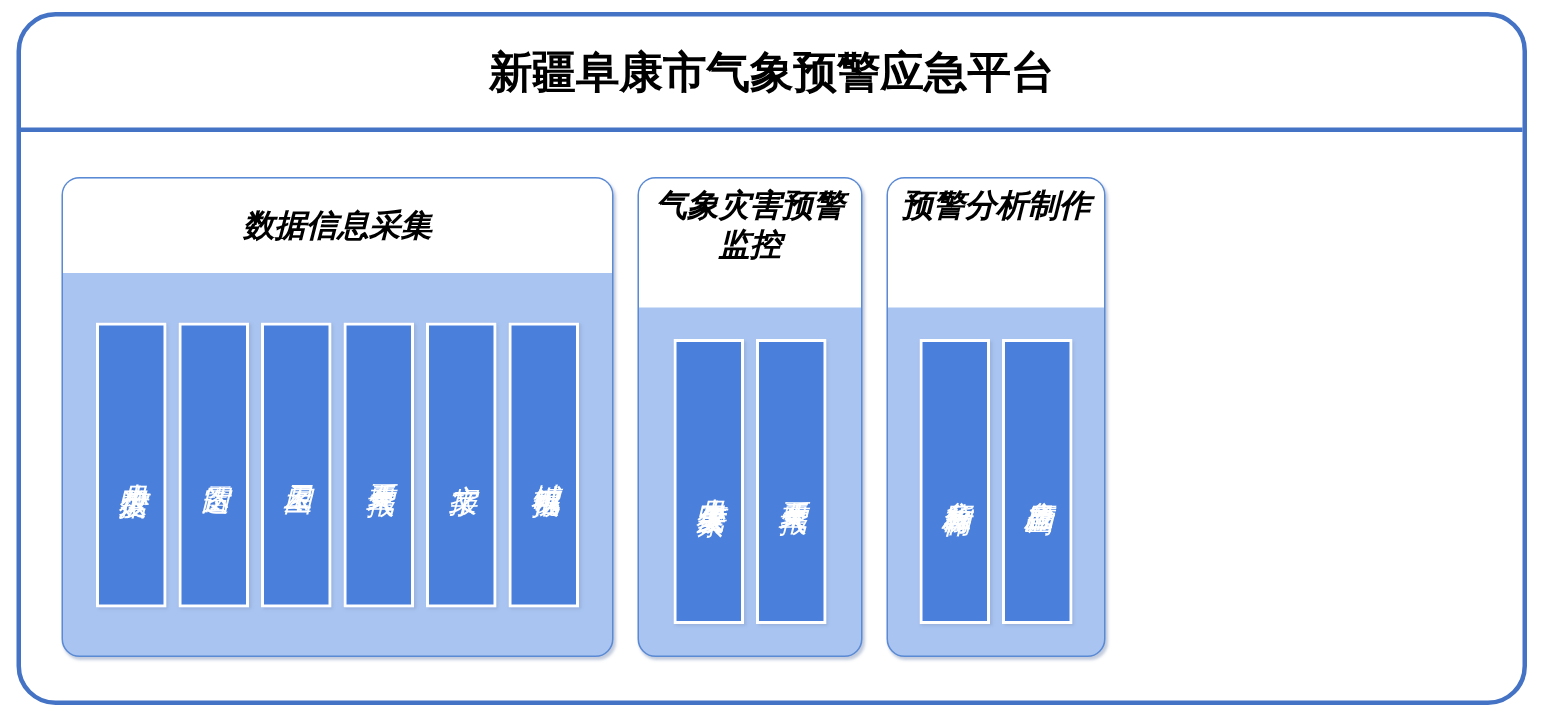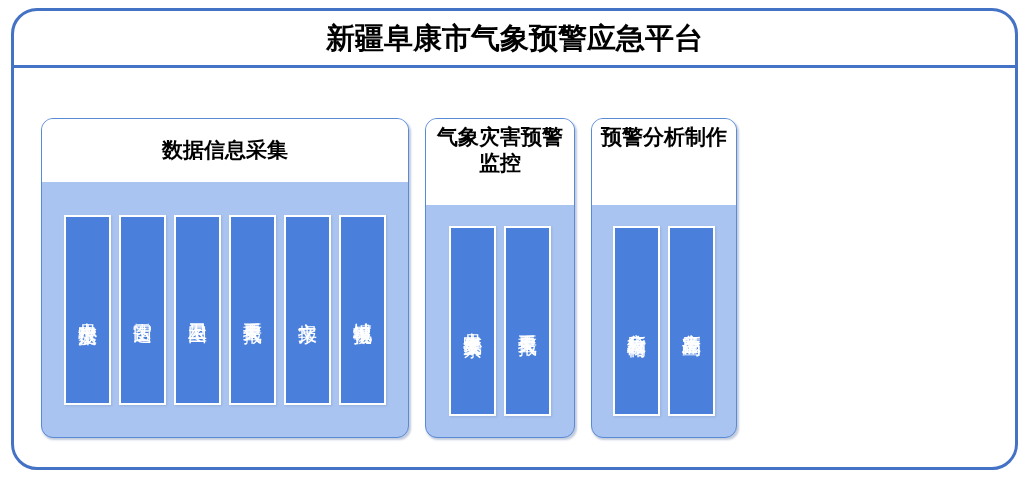--- a/index.html
+++ b/index.html
@@ -32,21 +32,21 @@
     border: 3px solid #4472c4;
     border-radius: 26px;
     background: #ffffff;
   }
 
   .title-band {
     position: absolute;
     left: 0;
     top: 0;
     width: 100%;
-    height: 57px;
+    height: 77px;
     box-sizing: border-box;
     border-bottom: 3px solid #4472c4;
     display: flex;
     align-items: center;
     justify-content: center;
   }
 
   .platform-title {
     font-size: 29px;
     font-weight: 700;
@@ -59,20 +59,21 @@
   
   .group-row {
     position: absolute;
     left: 27px;
     top: 107px;
     width: 953px;
     height: 323px;
     display: flex;
     align-items: flex-start;
     gap: 16px;
+    font-style: italic;
   }
 
   .group {
     box-sizing: border-box;
     border: 1.5px solid #5b8ad4;
     border-radius: 12px;
     background: #a9c4f1;
     height: 320px;
     display: flex;
     flex-direction: column;

